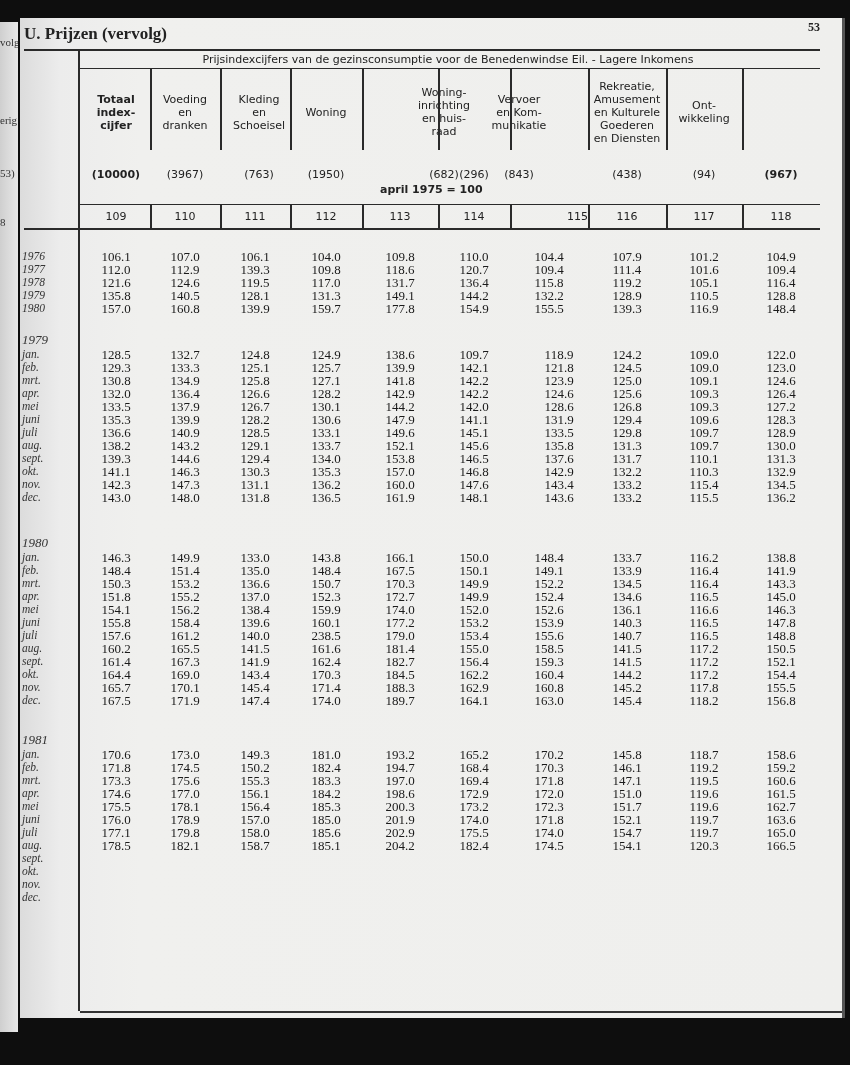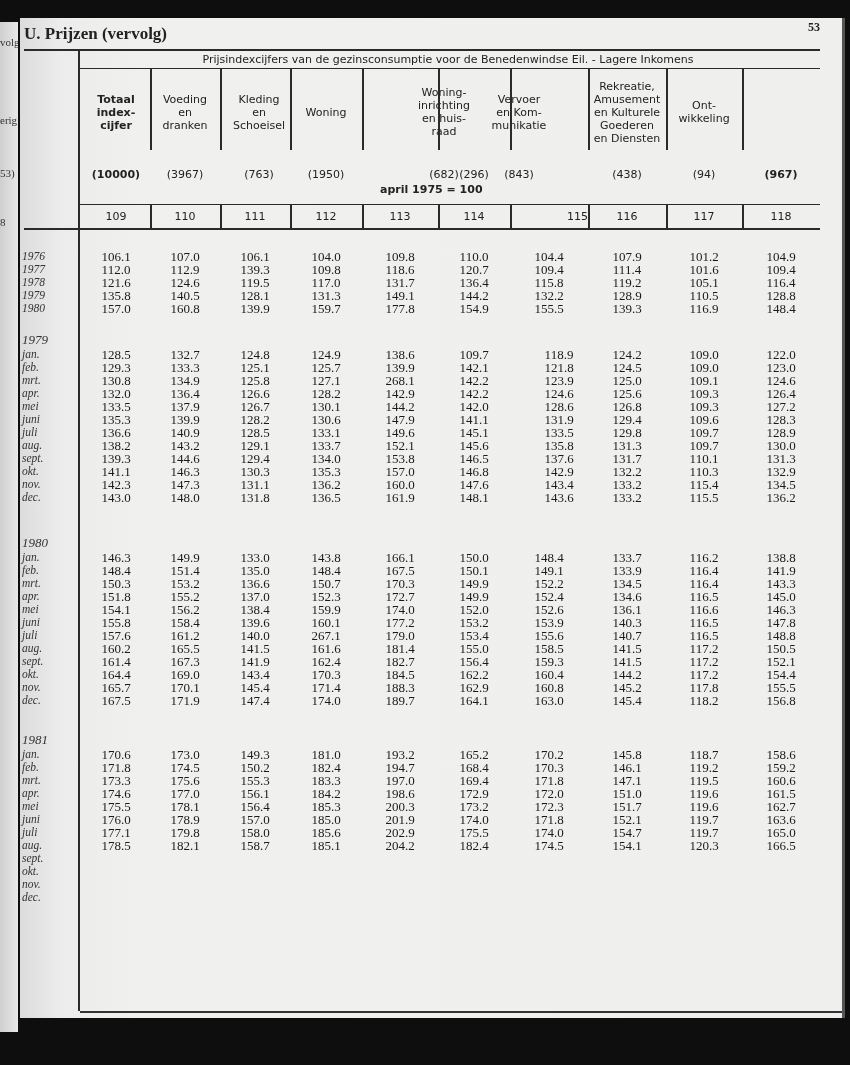--- a/index.html
+++ b/index.html
@@ -306,21 +306,21 @@
         <div>133.1</div>
         <div>133.7</div>
         <div>134.0</div>
         <div>135.3</div>
         <div>136.2</div>
         <div>136.5</div>
       </div>
       <div class="col" style="left: 342px; width: 76px; top: 330px;">
         <div>138.6</div>
         <div>139.9</div>
-        <div>268.1</div>
+        <div>141.8</div>
         <div>142.9</div>
         <div>144.2</div>
         <div>147.9</div>
         <div>149.6</div>
         <div>152.1</div>
         <div>153.8</div>
         <div>157.0</div>
         <div>160.0</div>
         <div>161.9</div>
       </div>
@@ -451,21 +451,21 @@
         <div>145.4</div>
         <div>147.4</div>
       </div>
       <div class="col" style="left: 270px; width: 72px; top: 533px;">
         <div>143.8</div>
         <div>148.4</div>
         <div>150.7</div>
         <div>152.3</div>
         <div>159.9</div>
         <div>160.1</div>
-        <div>267.1</div>
+        <div>238.5</div>
         <div>161.6</div>
         <div>162.4</div>
         <div>170.3</div>
         <div>171.4</div>
         <div>174.0</div>
       </div>
       <div class="col" style="left: 342px; width: 76px; top: 533px;">
         <div>166.1</div>
         <div>167.5</div>
         <div>170.3</div>

